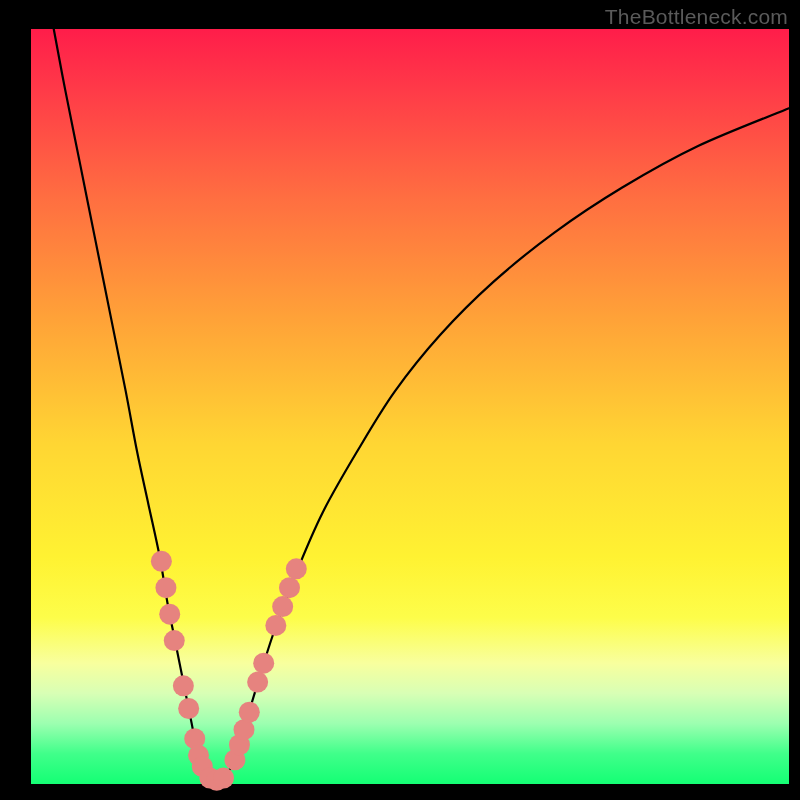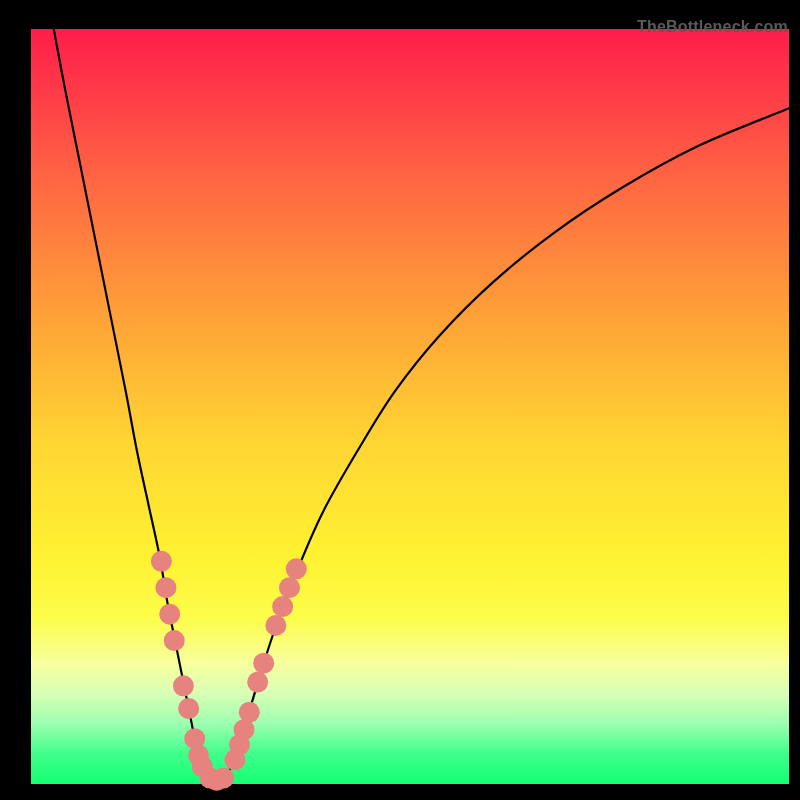--- a/index.html
+++ b/index.html
@@ -48,21 +48,21 @@
     position: absolute;
     top: 0;
     left: 0;
   }
 </style>
 </head>
 <body>
 
 <div class="frame">
   <div class="plot-bg" style="left: 31px; top: 29px; width: 758px; height: 755px;"></div>
-  <div class="watermark" style="right: 12px; top: 18px; font-size: 16px; font-weight: bold;">TheBottleneck.com</div>
+  <div class="watermark" style="right: 12px; top: 5px; font-size: 21px;">TheBottleneck.com</div>
   <svg class="overlay" width="800" height="800">
     <path fill="none" stroke-width="2.2" stroke-linejoin="round" stroke-linecap="round" d="M 53.74 29.00 C 55.63 39.07, 60.69 66.75, 65.11 89.40 C 69.53 112.05, 75.22 139.73, 80.27 164.90 C 85.32 190.07, 90.38 215.23, 95.43 240.40 C 100.48 265.57, 105.54 290.73, 110.59 315.90 C 115.64 341.07, 121.33 368.75, 125.75 391.40 C 130.17 414.05, 133.33 432.93, 137.12 451.80 C 140.91 470.68, 144.70 487.03, 148.49 504.65 C 152.28 522.27, 156.70 541.14, 159.86 557.50 C 163.02 573.86, 164.91 588.96, 167.44 602.80 C 169.97 616.64, 172.75 629.23, 175.02 640.55 C 177.29 651.88, 179.19 661.31, 181.08 670.75 C 182.98 680.19, 184.62 688.37, 186.39 697.17 C 188.16 705.98, 190.05 715.42, 191.70 723.60 C 193.34 731.78, 194.60 739.33, 196.24 746.25 C 197.89 753.17, 199.40 760.09, 201.55 765.13 C 203.70 770.16, 206.60 773.93, 209.13 776.45 C 211.66 778.97, 214.18 780.23, 216.71 780.23 C 219.24 780.23, 221.38 779.60, 224.29 776.45 C 227.20 773.30, 230.99 768.90, 234.14 761.35 C 237.30 753.80, 239.45 743.73, 243.24 731.15 C 247.03 718.57, 251.83 702.21, 256.88 685.85 C 261.94 669.49, 266.99 651.88, 273.56 633.00 C 280.13 614.13, 288.09 592.73, 296.30 572.60 C 304.51 552.47, 312.72 532.33, 322.83 512.20 C 332.94 492.07, 344.94 471.93, 356.94 451.80 C 368.94 431.67, 380.94 410.90, 394.84 391.40 C 408.74 371.90, 423.90 353.02, 440.32 334.78 C 456.74 316.53, 474.43 298.91, 493.38 281.92 C 512.33 264.94, 532.54 248.58, 554.02 232.85 C 575.50 217.12, 598.24 202.02, 622.24 187.55 C 646.24 173.08, 670.25 159.24, 698.04 146.03 C 725.83 132.81, 773.84 114.57, 789.00 108.27" stroke="#000000"></path>
     <g>
         <circle cx="161.38" cy="561.28" r="10.5" fill="#e6837f" stroke="#d86f6b" stroke-width="0"></circle>
         <circle cx="165.92" cy="587.70" r="10.5" fill="#e6837f" stroke="#d86f6b" stroke-width="0"></circle>
         <circle cx="169.71" cy="614.13" r="10.5" fill="#e6837f" stroke="#d86f6b" stroke-width="0"></circle>
         <circle cx="174.26" cy="640.55" r="10.5" fill="#e6837f" stroke="#d86f6b" stroke-width="0"></circle>
         <circle cx="183.36" cy="685.85" r="10.5" fill="#e6837f" stroke="#d86f6b" stroke-width="0"></circle>
         <circle cx="188.66" cy="708.50" r="10.5" fill="#e6837f" stroke="#d86f6b" stroke-width="0"></circle>
         <circle cx="194.73" cy="738.70" r="10.5" fill="#e6837f" stroke="#d86f6b" stroke-width="0"></circle>

